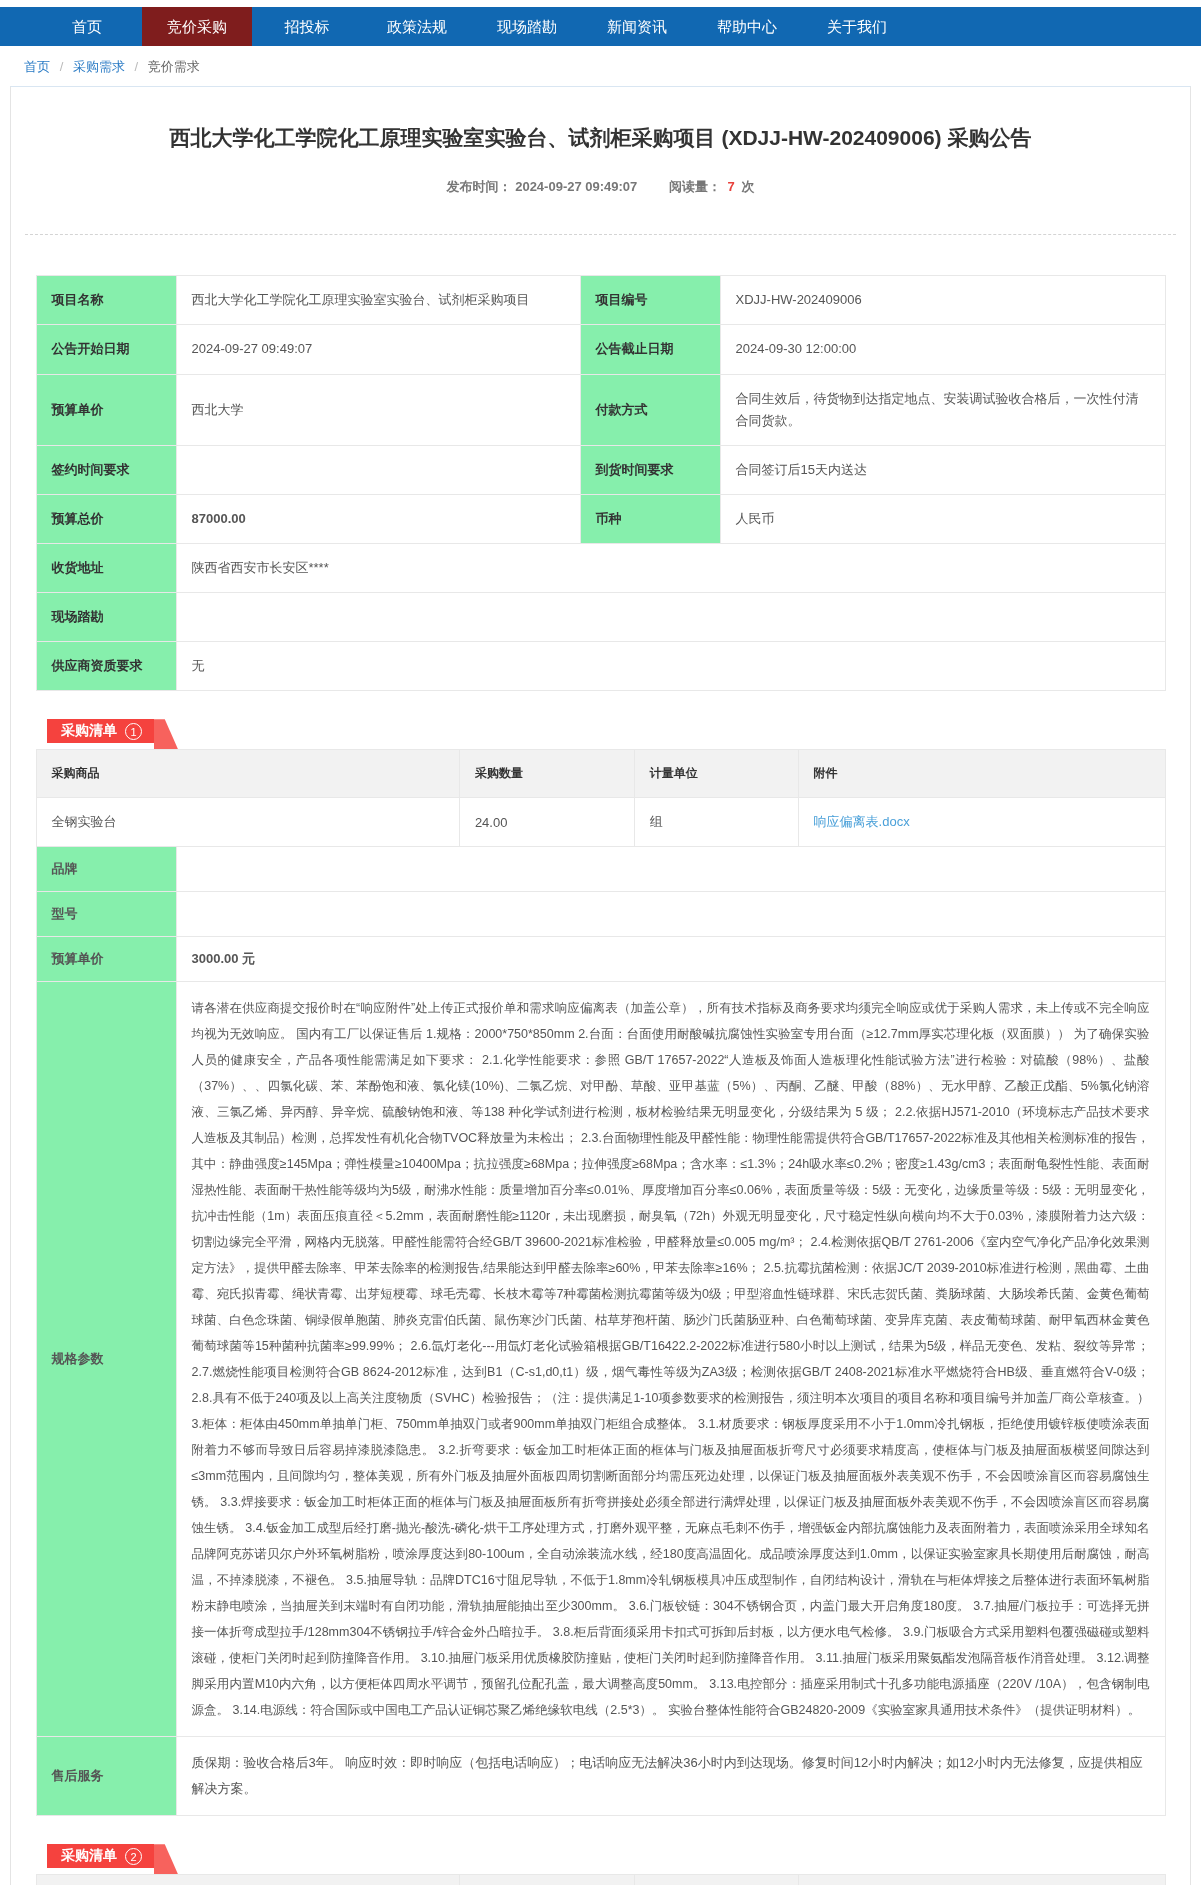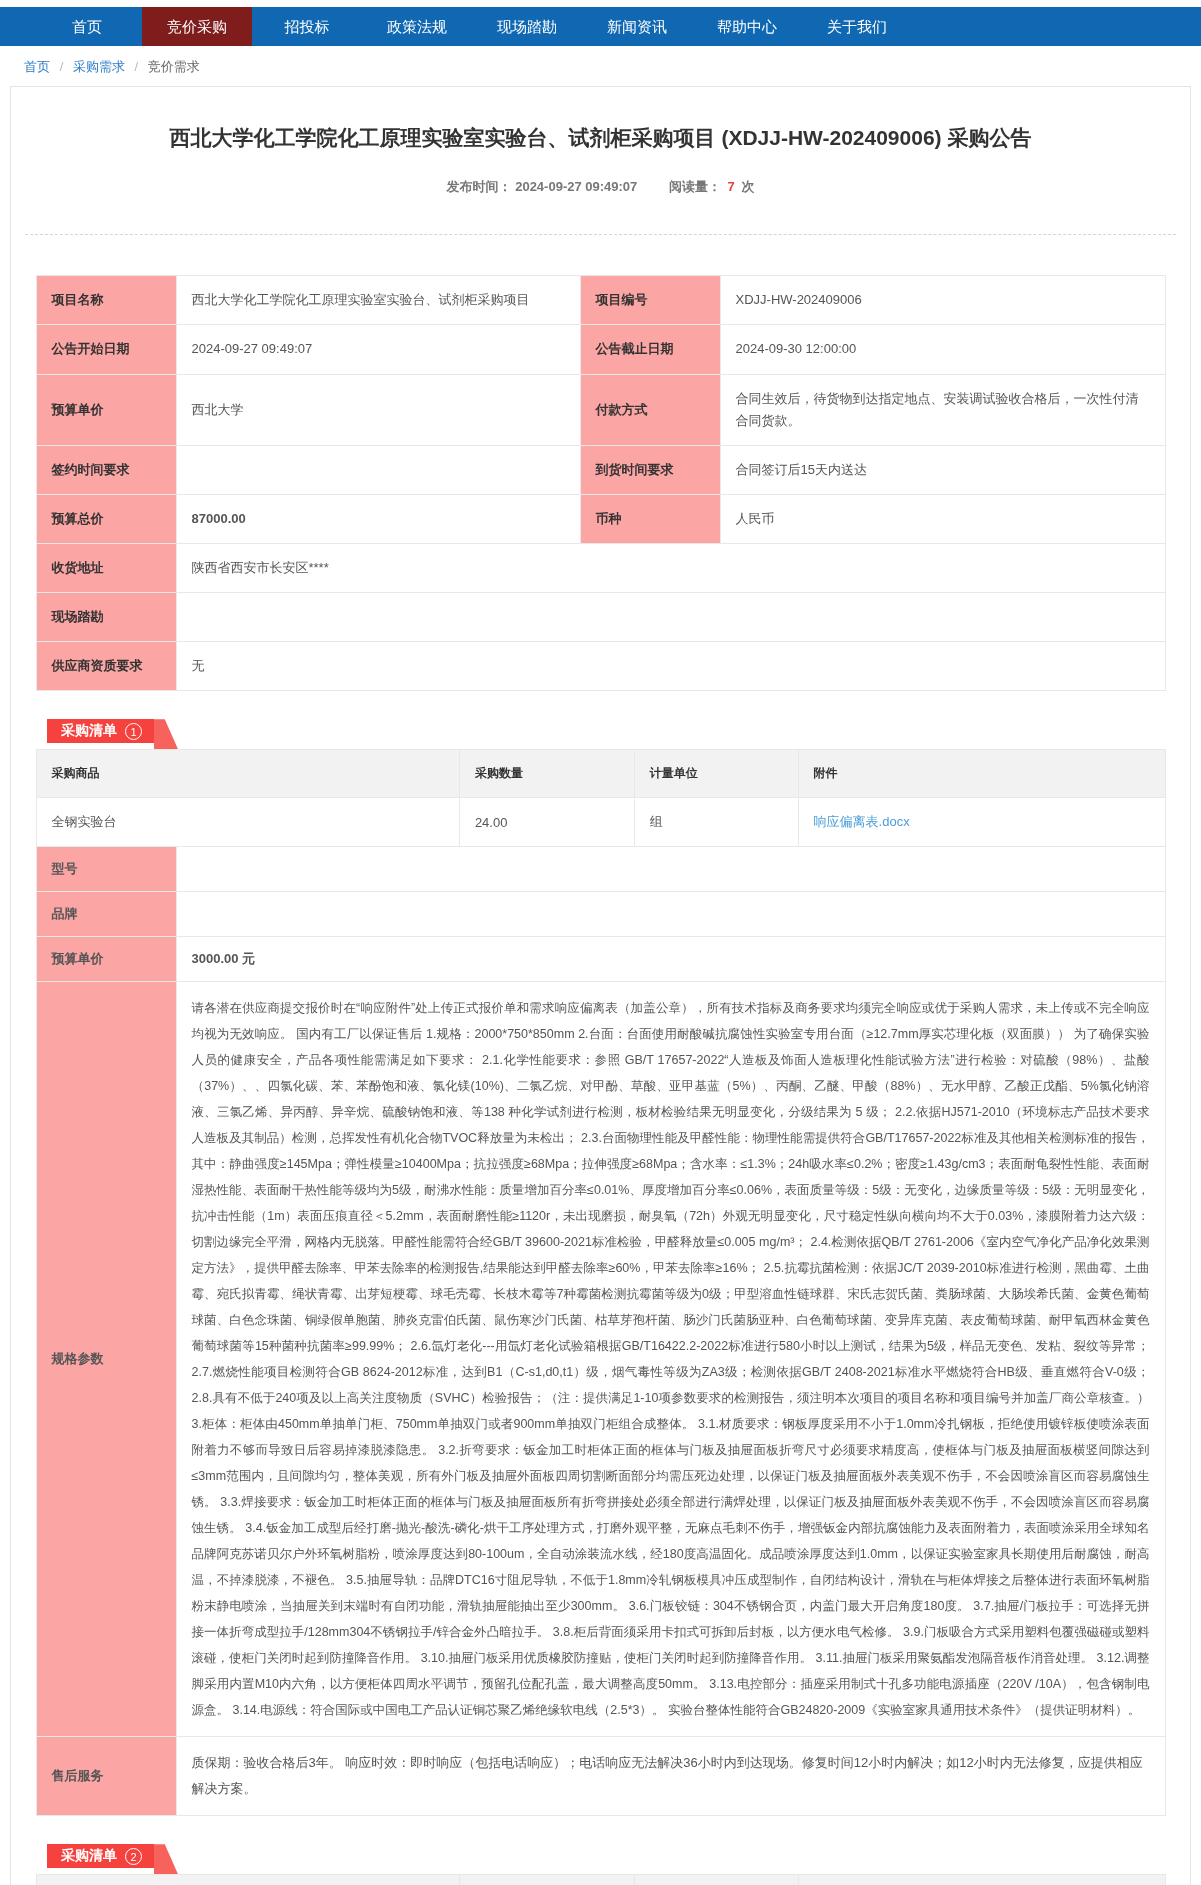--- a/index.html
+++ b/index.html
@@ -76,21 +76,21 @@
     font-size: 13px;
   }
   .info-table td {
     border: 1px solid #e8e8e8;
     padding: 13px 15px;
     vertical-align: middle;
     line-height: 1.7;
     color: #555;
   }
   td.lab {
-    background: #fca5a5;
+    background: #86efac;
     font-weight: bold;
     color: #333;
     width: 140px;
   }
   .price-red { color: #e8413c; font-weight: bold; }
   
   .ribbon-wrap { margin: 28px 0 0 36px; height: 30px; }
   .ribbon {
     position: relative;
     display: inline-flex;
@@ -273,25 +273,25 @@
       <td>全钢实验台</td>
       <td>24.00</td>
       <td>组</td>
       <td><span class="attach-link">响应偏离表.docx</span></td>
     </tr>
   </tbody>
     </table>
   <table class="fields-table" style="margin-top:-1px;">
     <tbody>
         <tr>
+      <td class="lab">品牌</td>
+      <td class="empty-cell"></td>
+    </tr>
+    <tr>
       <td class="lab">型号</td>
-      <td class="empty-cell"></td>
-    </tr>
-    <tr>
-      <td class="lab">品牌</td>
       <td class="empty-cell"></td>
     </tr>
     <tr>
       <td class="lab">预算单价</td>
       <td class="price-red">3000.00 元</td>
     </tr>
     <tr>
       <td class="lab">规格参数</td>
       <td class="spec-text">请各潜在供应商提交报价时在“响应附件”处上传正式报价单和需求响应偏离表（加盖公章），所有技术指标及商务要求均须完全响应或优于采购人需求，未上传或不完全响应均视为无效响应。 国内有工厂以保证售后 1.规格：2000*750*850mm 2.台面：台面使用耐酸碱抗腐蚀性实验室专用台面（≥12.7mm厚实芯理化板（双面膜）） 为了确保实验人员的健康安全，产品各项性能需满足如下要求： 2.1.化学性能要求：参照 GB/T 17657-2022“人造板及饰面人造板理化性能试验方法”进行检验：对硫酸（98%）、盐酸（37%）、、四氯化碳、苯、苯酚饱和液、氯化镁(10%)、二氯乙烷、对甲酚、草酸、亚甲基蓝（5%）、丙酮、乙醚、甲酸（88%）、无水甲醇、乙酸正戊酯、5%氯化钠溶液、三氯乙烯、异丙醇、异辛烷、硫酸钠饱和液、等138 种化学试剂进行检测，板材检验结果无明显变化，分级结果为 5 级； 2.2.依据HJ571-2010（环境标志产品技术要求 人造板及其制品）检测，总挥发性有机化合物TVOC释放量为未检出； 2.3.台面物理性能及甲醛性能：物理性能需提供符合GB/T17657-2022标准及其他相关检测标准的报告，其中：静曲强度≥145Mpa；弹性模量≥10400Mpa；抗拉强度≥68Mpa；拉伸强度≥68Mpa；含水率：≤1.3%；24h吸水率≤0.2%；密度≥1.43g/cm3；表面耐龟裂性性能、表面耐湿热性能、表面耐干热性能等级均为5级，耐沸水性能：质量增加百分率≤0.01%、厚度增加百分率≤0.06%，表面质量等级：5级：无变化，边缘质量等级：5级：无明显变化，抗冲击性能（1m）表面压痕直径＜5.2mm，表面耐磨性能≥1120r，未出现磨损，耐臭氧（72h）外观无明显变化，尺寸稳定性纵向横向均不大于0.03%，漆膜附着力达六级：切割边缘完全平滑，网格内无脱落。甲醛性能需符合经GB/T 39600-2021标准检验，甲醛释放量≤0.005 mg/m³； 2.4.检测依据QB/T 2761-2006《室内空气净化产品净化效果测定方法》，提供甲醛去除率、甲苯去除率的检测报告,结果能达到甲醛去除率≥60%，甲苯去除率≥16%； 2.5.抗霉抗菌检测：依据JC/T 2039-2010标准进行检测，黑曲霉、土曲霉、宛氏拟青霉、绳状青霉、出芽短梗霉、球毛壳霉、长枝木霉等7种霉菌检测抗霉菌等级为0级；甲型溶血性链球群、宋氏志贺氏菌、粪肠球菌、大肠埃希氏菌、金黄色葡萄球菌、白色念珠菌、铜绿假单胞菌、肺炎克雷伯氏菌、鼠伤寒沙门氏菌、枯草芽孢杆菌、肠沙门氏菌肠亚种、白色葡萄球菌、变异库克菌、表皮葡萄球菌、耐甲氧西林金黄色葡萄球菌等15种菌种抗菌率≥99.99%； 2.6.氙灯老化---用氙灯老化试验箱根据GB/T16422.2-2022标准进行580小时以上测试，结果为5级，样品无变色、发粘、裂纹等异常； 2.7.燃烧性能项目检测符合GB 8624-2012标准，达到B1（C-s1,d0,t1）级，烟气毒性等级为ZA3级；检测依据GB/T 2408-2021标准水平燃烧符合HB级、垂直燃符合V-0级； 2.8.具有不低于240项及以上高关注度物质（SVHC）检验报告；（注：提供满足1-10项参数要求的检测报告，须注明本次项目的项目名称和项目编号并加盖厂商公章核查。） 3.柜体：柜体由450mm单抽单门柜、750mm单抽双门或者900mm单抽双门柜组合成整体。 3.1.材质要求：钢板厚度采用不小于1.0mm冷扎钢板，拒绝使用镀锌板使喷涂表面附着力不够而导致日后容易掉漆脱漆隐患。 3.2.折弯要求：钣金加工时柜体正面的框体与门板及抽屉面板折弯尺寸必须要求精度高，使框体与门板及抽屉面板横竖间隙达到≤3mm范围内，且间隙均匀，整体美观，所有外门板及抽屉外面板四周切割断面部分均需压死边处理，以保证门板及抽屉面板外表美观不伤手，不会因喷涂盲区而容易腐蚀生锈。 3.3.焊接要求：钣金加工时柜体正面的框体与门板及抽屉面板所有折弯拼接处必须全部进行满焊处理，以保证门板及抽屉面板外表美观不伤手，不会因喷涂盲区而容易腐蚀生锈。 3.4.钣金加工成型后经打磨-抛光-酸洗-磷化-烘干工序处理方式，打磨外观平整，无麻点毛刺不伤手，增强钣金内部抗腐蚀能力及表面附着力，表面喷涂采用全球知名品牌阿克苏诺贝尔户外环氧树脂粉，喷涂厚度达到80-100um，全自动涂装流水线，经180度高温固化。成品喷涂厚度达到1.0mm，以保证实验室家具长期使用后耐腐蚀，耐高温，不掉漆脱漆，不褪色。 3.5.抽屉导轨：品牌DTC16寸阻尼导轨，不低于1.8mm冷轧钢板模具冲压成型制作，自闭结构设计，滑轨在与柜体焊接之后整体进行表面环氧树脂粉末静电喷涂，当抽屉关到末端时有自闭功能，滑轨抽屉能抽出至少300mm。 3.6.门板铰链：304不锈钢合页，内盖门最大开启角度180度。 3.7.抽屉/门板拉手：可选择无拼接一体折弯成型拉手/128mm304不锈钢拉手/锌合金外凸暗拉手。 3.8.柜后背面须采用卡扣式可拆卸后封板，以方便水电气检修。 3.9.门板吸合方式采用塑料包覆强磁碰或塑料滚碰，使柜门关闭时起到防撞降音作用。 3.10.抽屉门板采用优质橡胶防撞贴，使柜门关闭时起到防撞降音作用。 3.11.抽屉门板采用聚氨酯发泡隔音板作消音处理。 3.12.调整脚采用内置M10内六角，以方便柜体四周水平调节，预留孔位配孔盖，最大调整高度50mm。 3.13.电控部分：插座采用制式十孔多功能电源插座（220V /10A），包含钢制电源盒。 3.14.电源线：符合国际或中国电工产品认证铜芯聚乙烯绝缘软电线（2.5*3）。 实验台整体性能符合GB24820-2009《实验室家具通用技术条件》（提供证明材料）。</td>
     </tr>

